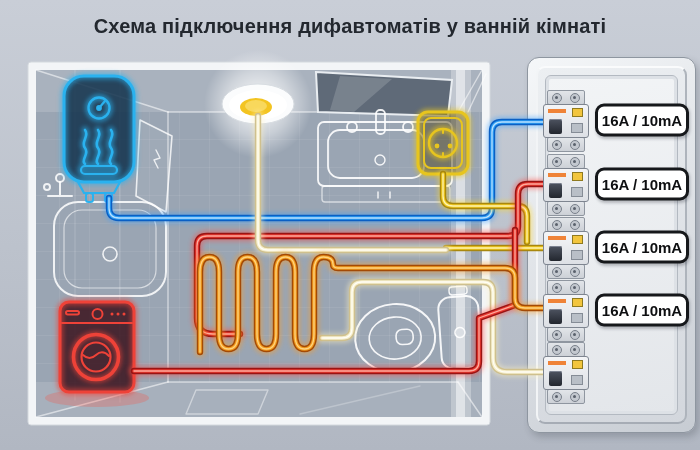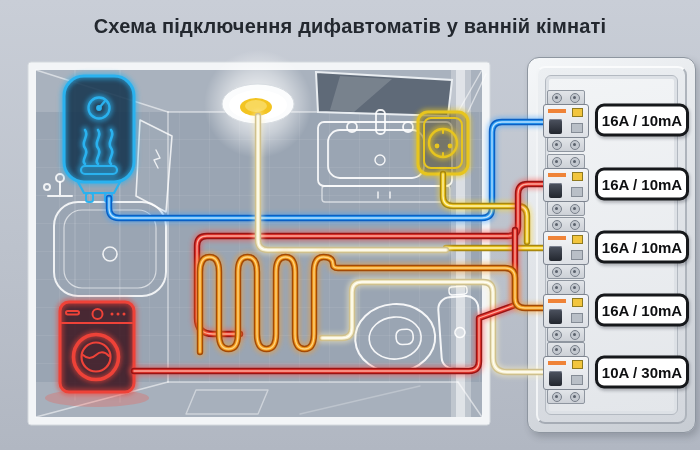--- a/index.html
+++ b/index.html
@@ -365,15 +365,14 @@
         <span class="stripe"></span>
         <span class="window"></span>
         <span class="lever"></span>
         <span class="graysq"></span>
       </div>
     <div class="term">
         <span class="screw"></span>
         <span class="screw"></span>
       </div>
   </div>
-  <div class="rating" style="top:372px">10A / 30mA</div>
 
 </div>
 
 </body></html>

